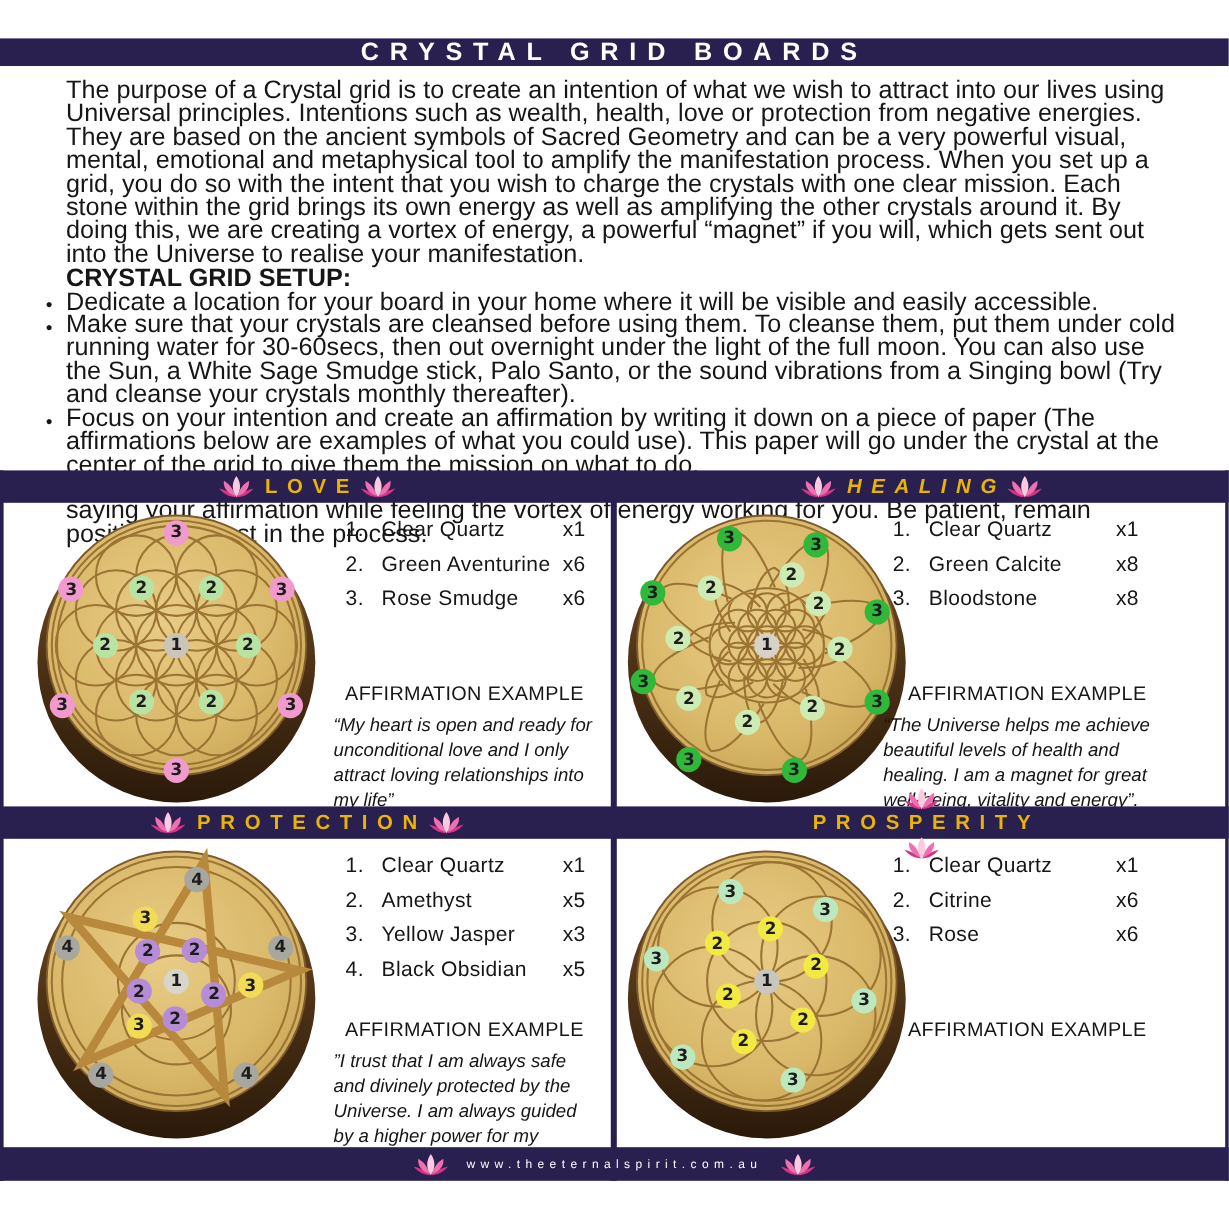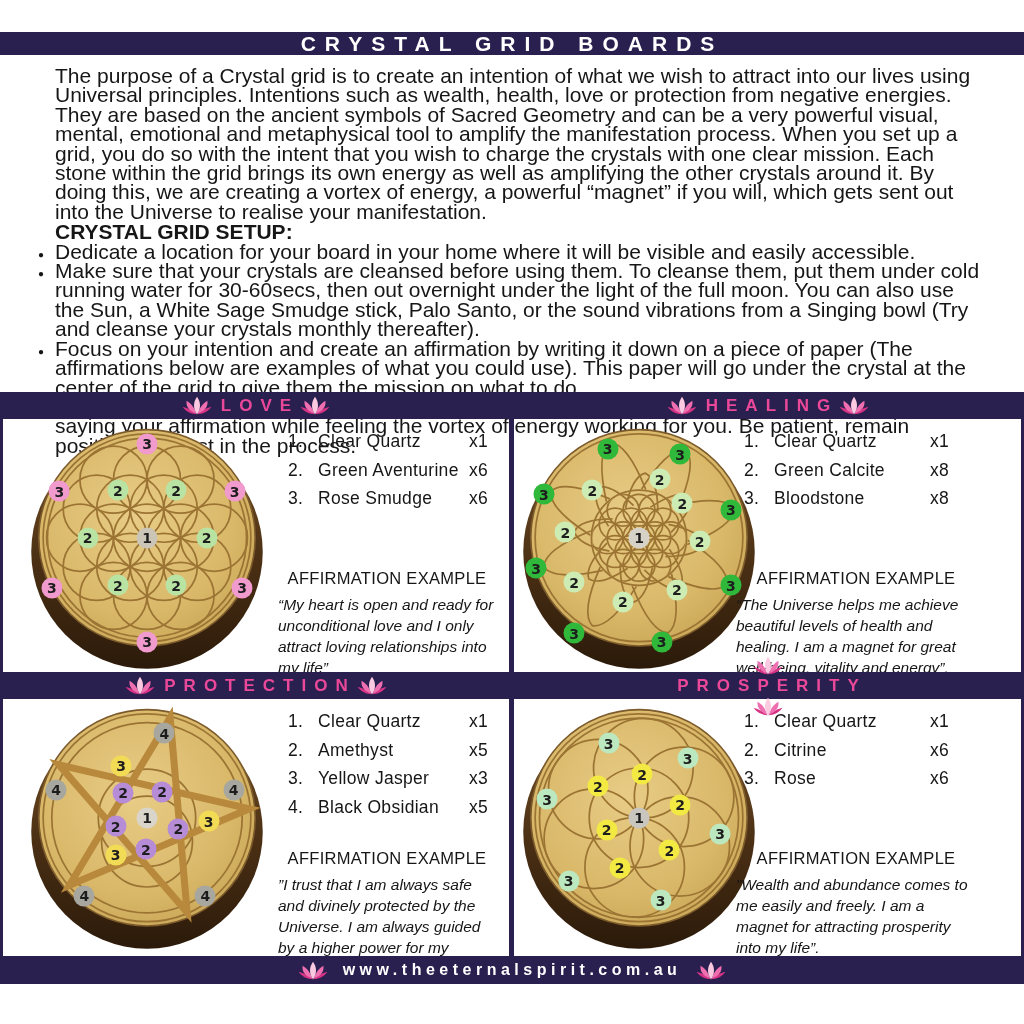--- a/index.html
+++ b/index.html
@@ -11,21 +11,21 @@
   #title-bar{top:32px;height:23px;}
   #title-bar .band-title{font-size:21px;font-weight:600;letter-spacing:9px;}
 
   #intro{position:absolute;top:66px;left:55px;width:925px;font-size:21px;line-height:19.4px;}
   #intro p{margin:0;}
   #setup-heading{font-weight:700;margin-top:1px;}
   ul.setup-list{margin:0;padding:0;list-style:none;}
   ul.setup-list li{position:relative;margin:0;}
   ul.setup-list li::before{content:"\25CF";position:absolute;left:-17px;top:3px;font-size:10px;}
 
-  .sec-band{position:absolute;width:512px;height:27px;background:#2a2050;color:#ec4899;
+  .sec-band{position:absolute;width:512px;height:27px;background:#2a2050;color:#eab308;
             display:flex;align-items:center;justify-content:center;gap:0;}
   .sec-band .sec-title{font-size:17px;font-weight:600;letter-spacing:8px;padding-left:8px;}
   .lotus{width:32px;height:21px;flex:0 0 auto;}
 
   .section{position:absolute;width:512px;height:253px;}
   .board{position:absolute;width:238px;height:249px;}
   .board svg{position:absolute;left:0;top:0;width:100%;height:100%;}
   .col-left  .board{left:28px;top:4px;}
   .col-right .board{left:8px;top:4px;}
 
@@ -44,21 +44,21 @@
   .col-left  .affirm{left:278px;width:218px;}
   .col-right .affirm{left:224px;width:240px;}
   .affirm-heading{text-align:center;font-size:16.5px;letter-spacing:.3px;}
   .affirm-quote{font-style:italic;font-size:15.5px;line-height:21px;margin-top:6px;}
 
   #divider-v{position:absolute;left:509px;top:392px;width:5px;height:592px;background:#2a2050;}
   .edge{position:absolute;top:392px;width:3px;height:592px;background:#2a2050;}
   #edge-left{left:0;} #edge-right{left:1021px;}
 
   #footer-bar{top:956px;height:28px;gap:14px;}
-  #footer-bar .footer-url{font-size:16px;font-weight:700;letter-spacing:4.5px;}
+  #footer-bar .footer-url{font-size:10px;font-weight:400;letter-spacing:4.5px;}
 
   .engrave{stroke:#9b7434;fill:none;stroke-width:1.6;}
   .hiddensvg{position:absolute;width:0;height:0;}
 </style>
 </head>
 <body>
 
 <svg class="hiddensvg" aria-hidden="true">
   <defs>
     <radialGradient id="wood" cx="45%" cy="40%" r="75%">
@@ -106,21 +106,21 @@
 
 <div class="sec-band" style="left:0;top:392px;">
   <svg class="lotus">
       <use href="#lotus-sym"></use>
     </svg>
   <span class="sec-title">LOVE</span>
   <svg class="lotus">
       <use href="#lotus-sym"></use>
     </svg>
 </div>
-<div class="sec-band" style="left:512px;top:392px;">
+<div class="sec-band" style="left:512px;top:392px;font-style:italic;">
   <svg class="lotus">
       <use href="#lotus-sym"></use>
     </svg>
   <span class="sec-title">HEALING</span>
   <svg class="lotus">
       <use href="#lotus-sym"></use>
     </svg>
 </div>
 
 <div class="section col-left" style="left:0;top:419px;">
@@ -393,21 +393,20 @@
       <span class="crystal-qty">x6</span>
     </div>
     <div class="crystal-row">
       <span class="crystal-num">3.</span>
       <span class="crystal-name">Rose</span>
       <span class="crystal-qty">x6</span>
     </div>
   </div>
   <div class="affirm">
     <div class="affirm-heading">AFFIRMATION EXAMPLE</div>
-    <div class="affirm-quote">”Wealth and abundance comes to me easily and freely. I am a magnet for attracting prosperity into my life”.</div>
   </div>
 </div>
 
 <div id="divider-v"></div>
 <div class="edge" id="edge-left"></div>
 <div class="edge" id="edge-right"></div>
 
 <div class="band" id="footer-bar">
   <svg class="lotus">
       <use href="#lotus-sym"></use>

